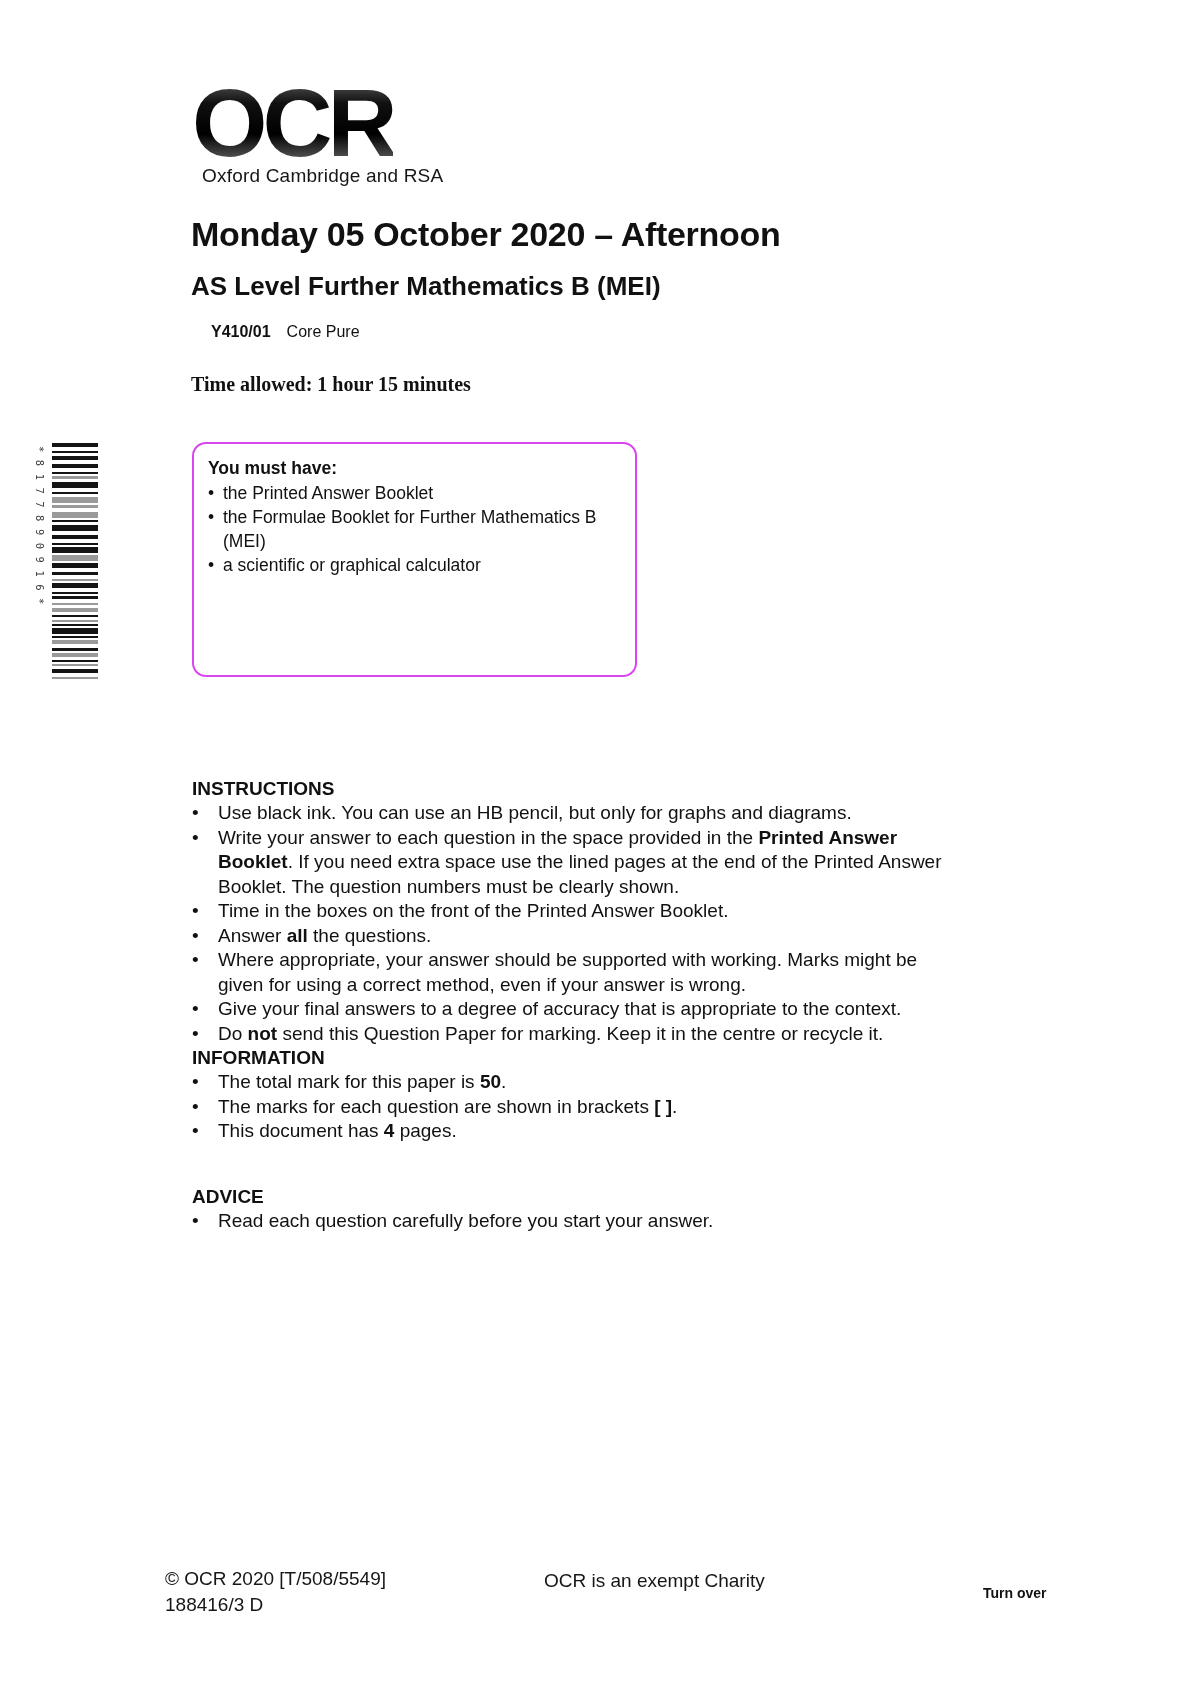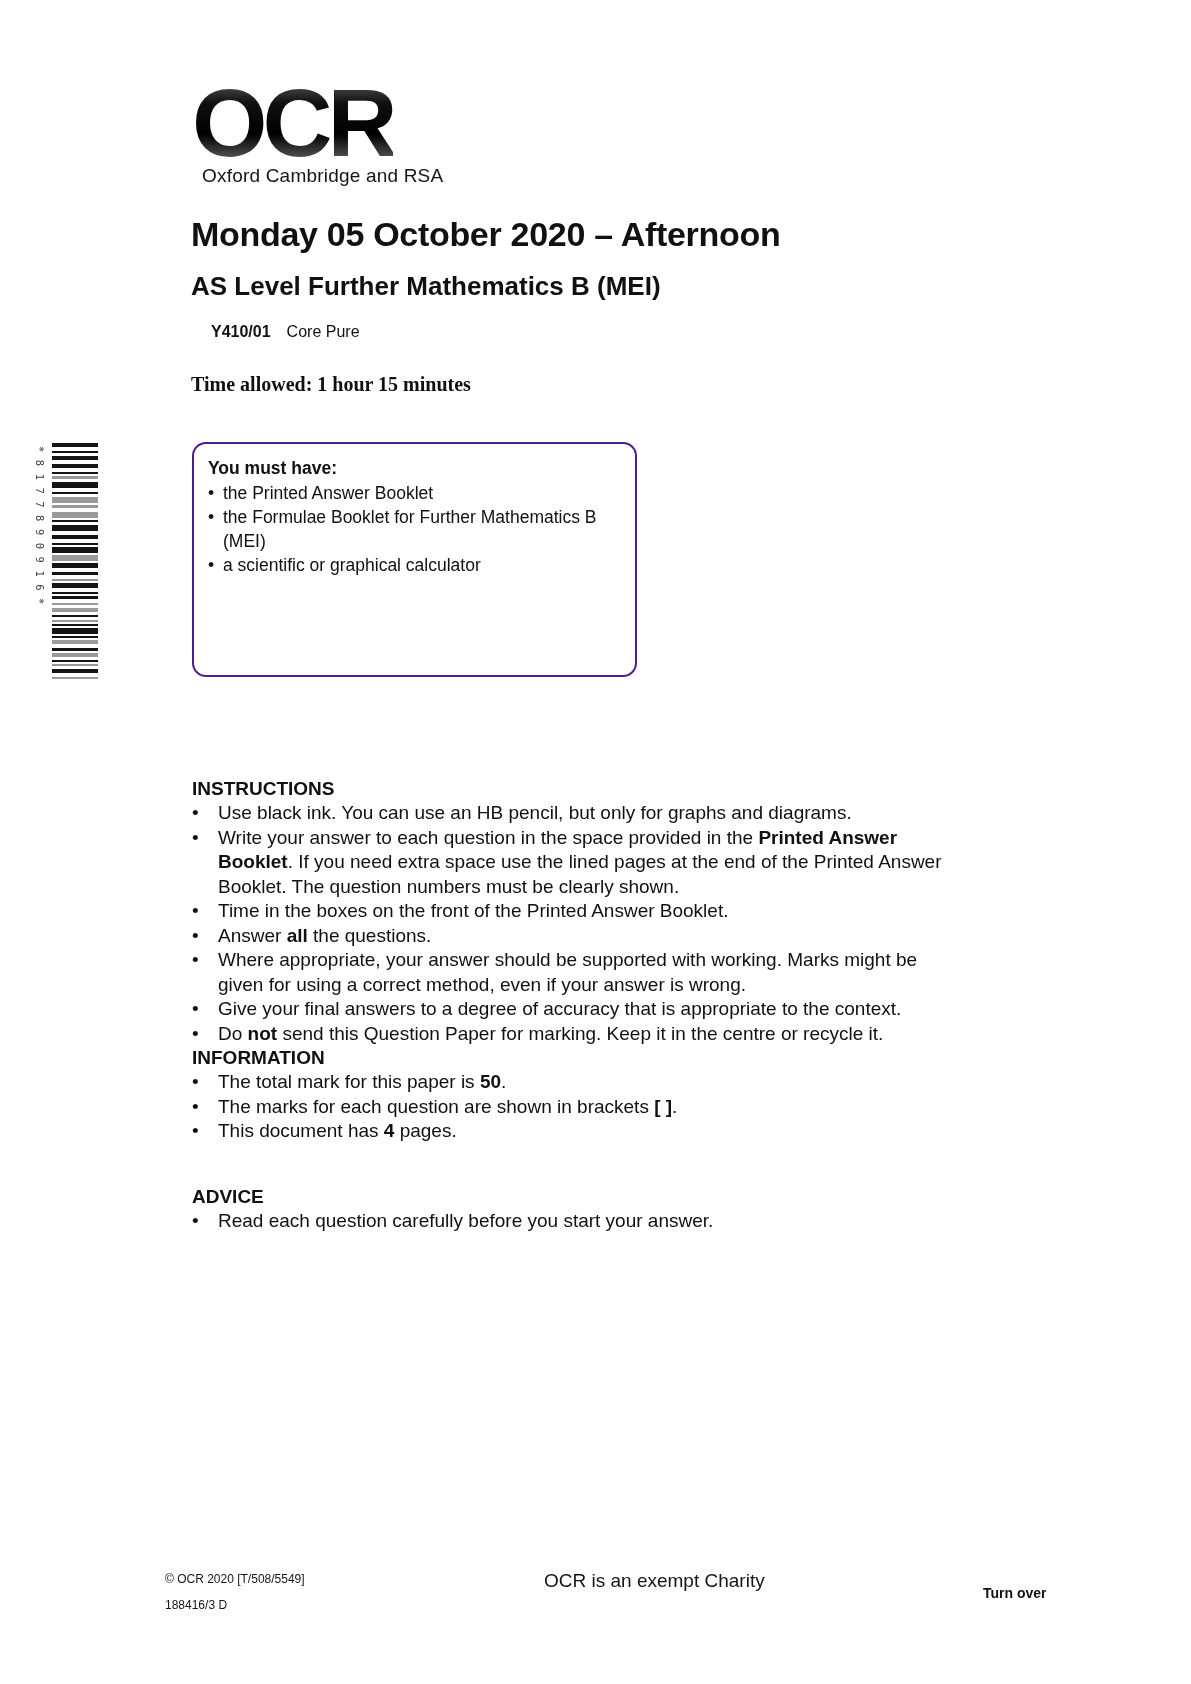--- a/index.html
+++ b/index.html
@@ -26,34 +26,34 @@
   .barcode-text{
     position:absolute;left:34px;top:446px;height:234px;
     writing-mode:vertical-rl;font-family:"DejaVu Sans Mono",monospace;
     font-size:10.5px;letter-spacing:7.5px;color:#3a3a3a;
   }
   .barcode-bars{position:absolute;left:52px;top:443px;width:46px;height:236px;overflow:hidden;}
   .barcode-bars .bar{width:100%;}
   
   .must-box{
     position:absolute;left:192px;top:442px;width:413px;height:207px;
-    border:2px solid #4c1d95;border-radius:14px;padding:12px 14px;
+    border:2px solid #d946ef;border-radius:14px;padding:12px 14px;
   }
   .must-title{font-size:17.5px;font-weight:bold;line-height:25px;}
   .must-item{display:flex;font-size:17.5px;line-height:24px;}
   .must-item .m{width:15px;flex:none;}
   .must-item .t{white-space:pre-wrap;}
   
   .section{position:absolute;left:192px;width:840px;}
   .section-heading{font-size:19px;font-weight:bold;line-height:25px;}
   .bullet-row{display:flex;font-size:19px;line-height:24.5px;}
   .bullet-row .marker{width:26px;flex:none;}
   .bullet-row .text{white-space:pre-wrap;}
   
-  .footer-left{position:absolute;left:165px;top:1566px;font-size:12px;line-height:26px;color:#161616;}
+  .footer-left{position:absolute;left:165px;top:1566px;font-size:19px;line-height:26px;color:#161616;}
   .footer-charity{position:absolute;left:544px;top:1570px;font-size:19px;color:#161616;}
   .footer-turnover{position:absolute;left:983px;top:1585px;font-size:14px;font-weight:bold;}
   b{font-weight:bold;}
 </style>
 </head>
 <body>
 
 <div class="page">
 
   <div class="logo-text">OCR</div>

